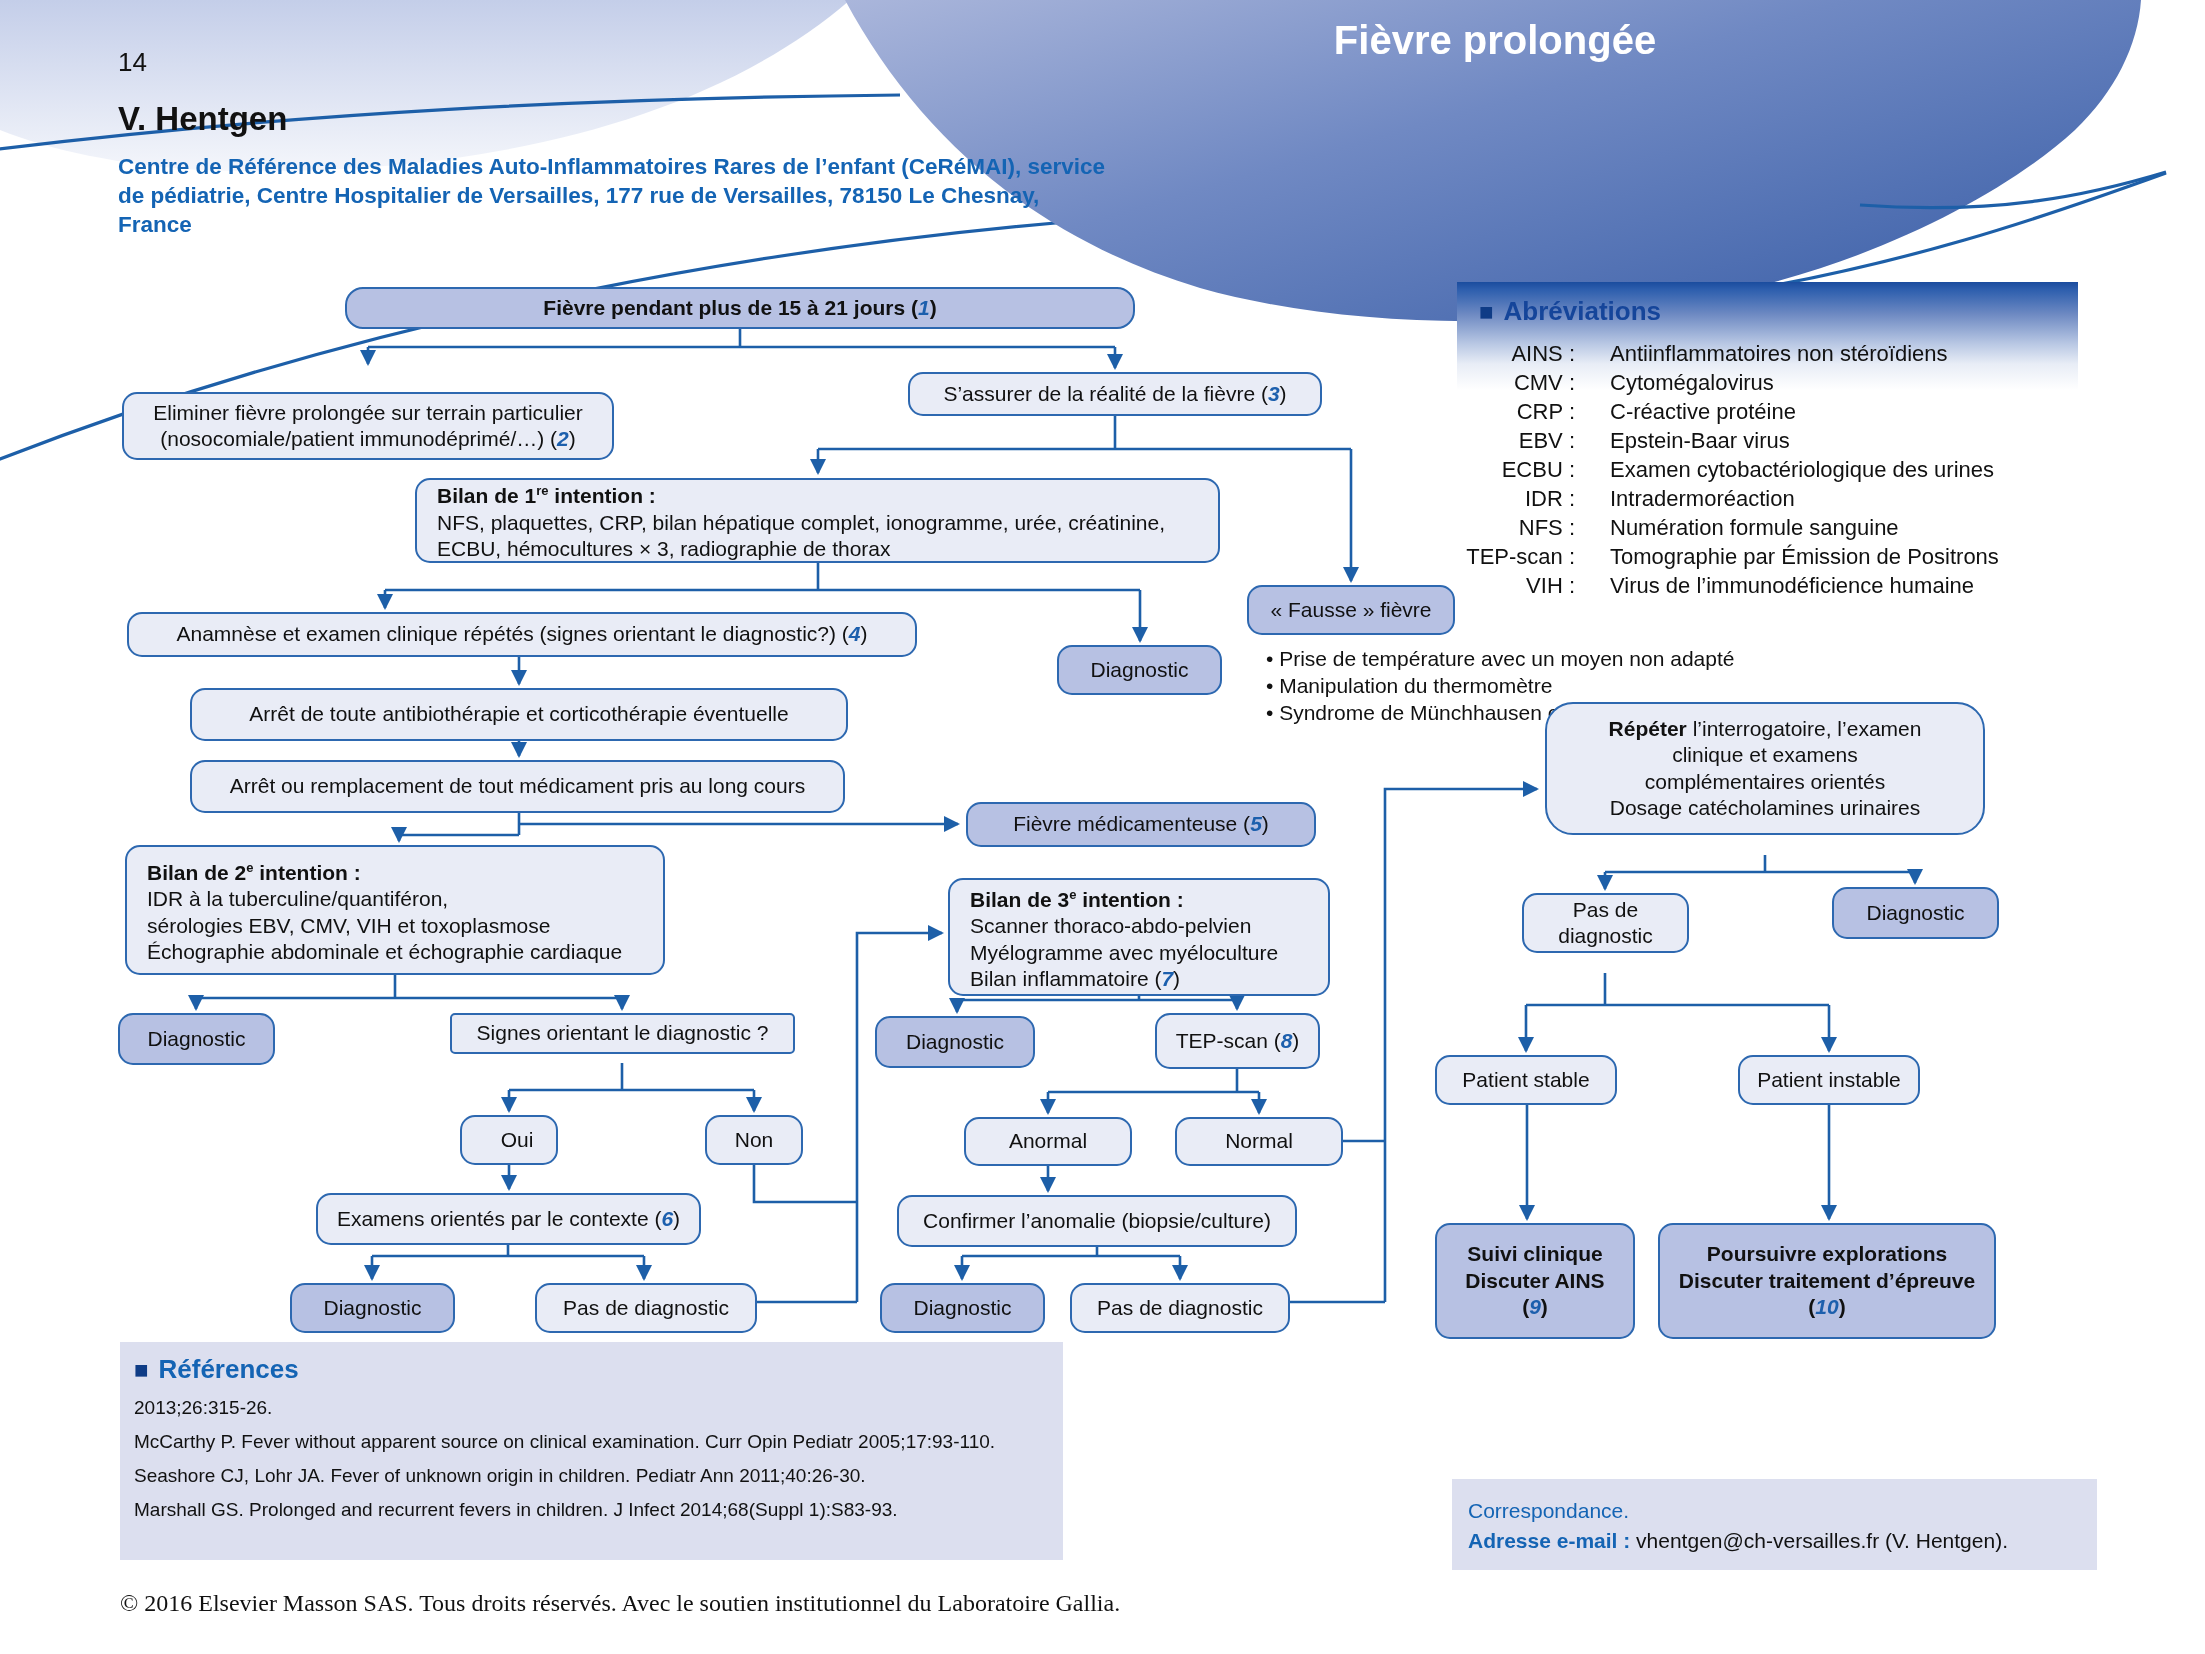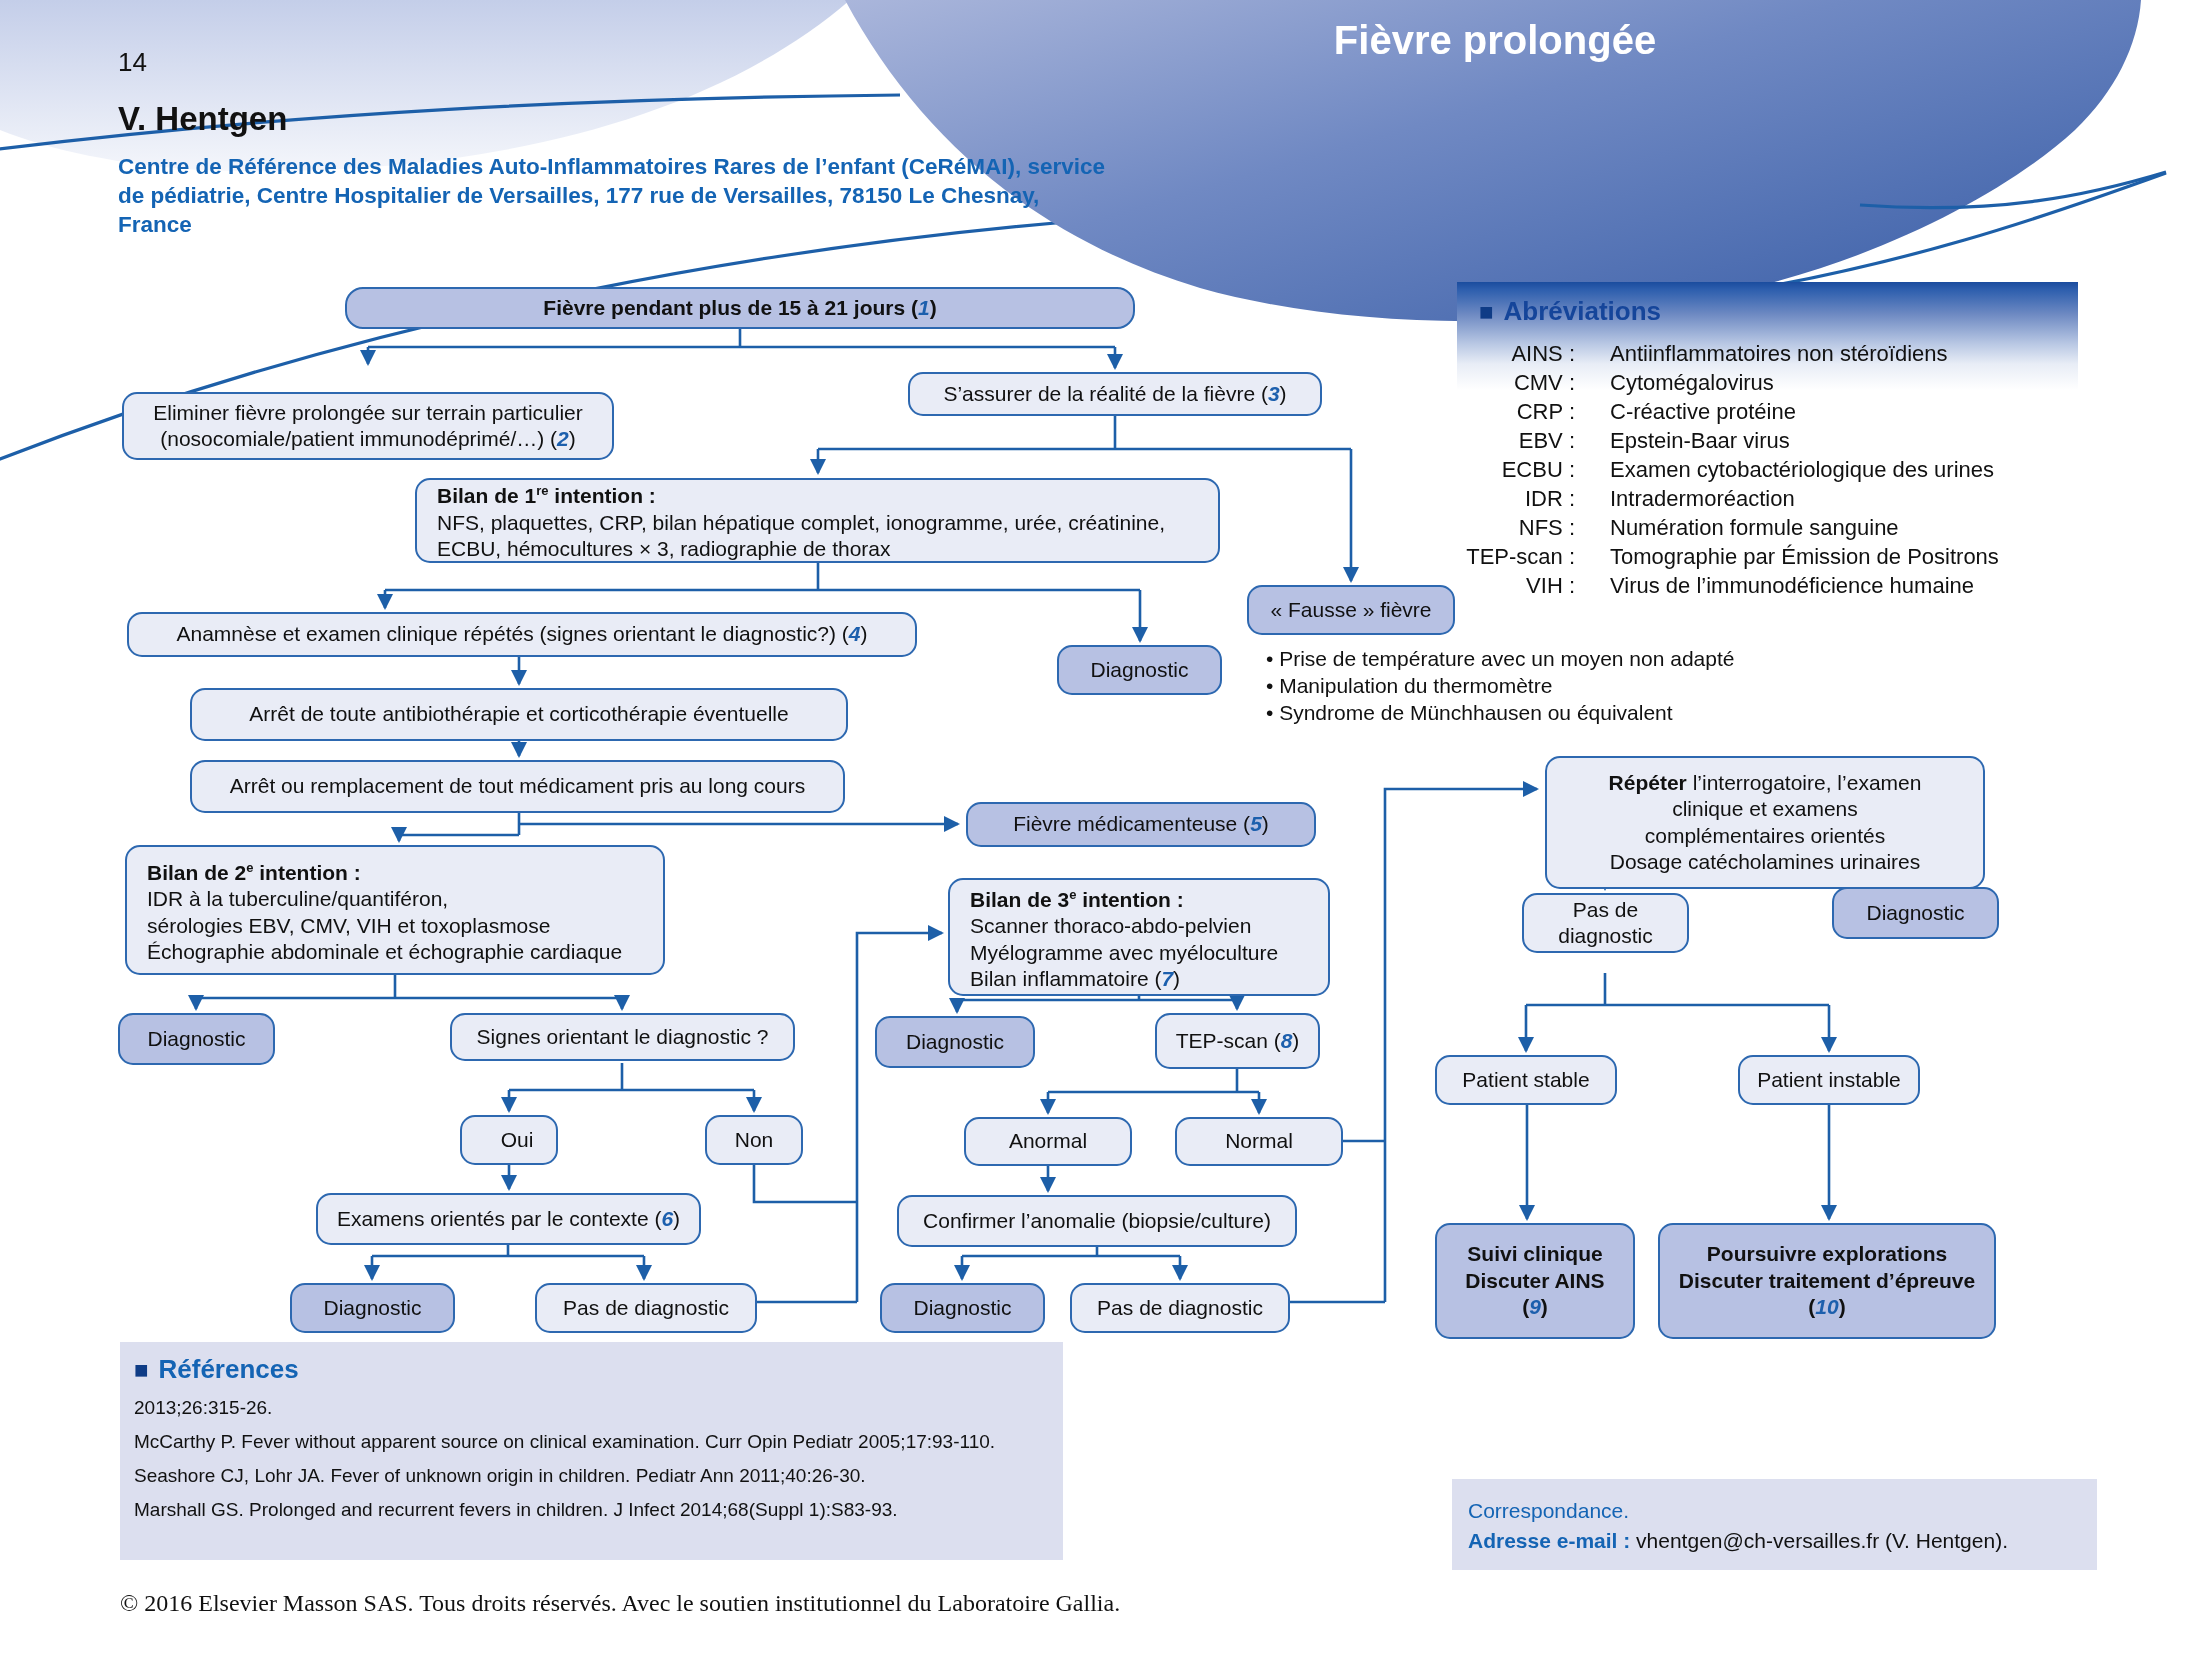--- a/index.html
+++ b/index.html
@@ -202,21 +202,21 @@
     </div>
     <div class="node light center" style="left: 190px; top: 688px; width: 658px; height: 53px; border-radius: 15px;">
       <div class="ln"><span>Arrêt de toute antibiothérapie et corticothérapie éventuelle</span></div>
     </div>
     <div class="node light center" style="left: 190px; top: 760px; width: 655px; height: 53px; border-radius: 15px;">
       <div class="ln"><span>Arrêt ou remplacement de tout médicament pris au long cours</span></div>
     </div>
     <div class="node dark center" style="left: 966px; top: 802px; width: 350px; height: 45px; border-radius: 15px;">
       <div class="ln"><span>Fièvre médicamenteuse (</span><span class="num">5</span><span>)</span></div>
     </div>
-    <div class="node light center" style="left: 1545px; top: 756px; width: 440px; height: 133px; border-radius: 15px;">
+    <div class="node light center" style="left: 1545px; top: 702px; width: 440px; height: 133px; border-radius: 28px;">
       <div class="ln"><span style="font-weight: bold;">Répéter</span><span> l’interrogatoire, l’examen</span></div>
       <div class="ln"><span>clinique et examens</span></div>
       <div class="ln"><span>complémentaires orientés</span></div>
       <div class="ln"><span>Dosage catécholamines urinaires</span></div>
     </div>
     <div class="node light left" style="left: 125px; top: 845px; width: 540px; height: 130px; border-radius: 15px;">
       <div class="ln"><span style="font-weight: bold;">Bilan de 2</span><sup style="font-weight: bold;">e</sup><span style="font-weight: bold;"> intention :</span></div>
       <div class="ln"><span>IDR à la tuberculine/quantiféron,</span></div>
       <div class="ln"><span>sérologies EBV, CMV, VIH et toxoplasmose</span></div>
       <div class="ln"><span>Échographie abdominale et échographie cardiaque</span></div>
@@ -230,21 +230,21 @@
     <div class="node light center" style="left: 1522px; top: 893px; width: 167px; height: 60px; border-radius: 15px;">
       <div class="ln"><span>Pas de</span></div>
       <div class="ln"><span>diagnostic</span></div>
     </div>
     <div class="node dark center" style="left: 1832px; top: 887px; width: 167px; height: 52px; border-radius: 15px;">
       <div class="ln"><span>Diagnostic</span></div>
     </div>
     <div class="node dark center" style="left: 118px; top: 1013px; width: 157px; height: 52px; border-radius: 15px;">
       <div class="ln"><span>Diagnostic</span></div>
     </div>
-    <div class="node light center" style="left: 450px; top: 1013px; width: 345px; height: 48px; border-radius: 15px;">
+    <div class="node light center" style="left: 450px; top: 1013px; width: 345px; height: 41px; border-radius: 5px;">
       <div class="ln"><span>Signes orientant le diagnostic ?</span></div>
     </div>
     <div class="node dark center" style="left: 875px; top: 1016px; width: 160px; height: 52px; border-radius: 15px;">
       <div class="ln"><span>Diagnostic</span></div>
     </div>
     <div class="node light center" style="left: 1155px; top: 1013px; width: 165px; height: 56px; border-radius: 15px;">
       <div class="ln"><span>TEP-scan (</span><span class="num">8</span><span>)</span></div>
     </div>
     <div class="node light center" style="left: 1435px; top: 1055px; width: 182px; height: 50px; border-radius: 15px;">
       <div class="ln"><span>Patient stable</span></div>

